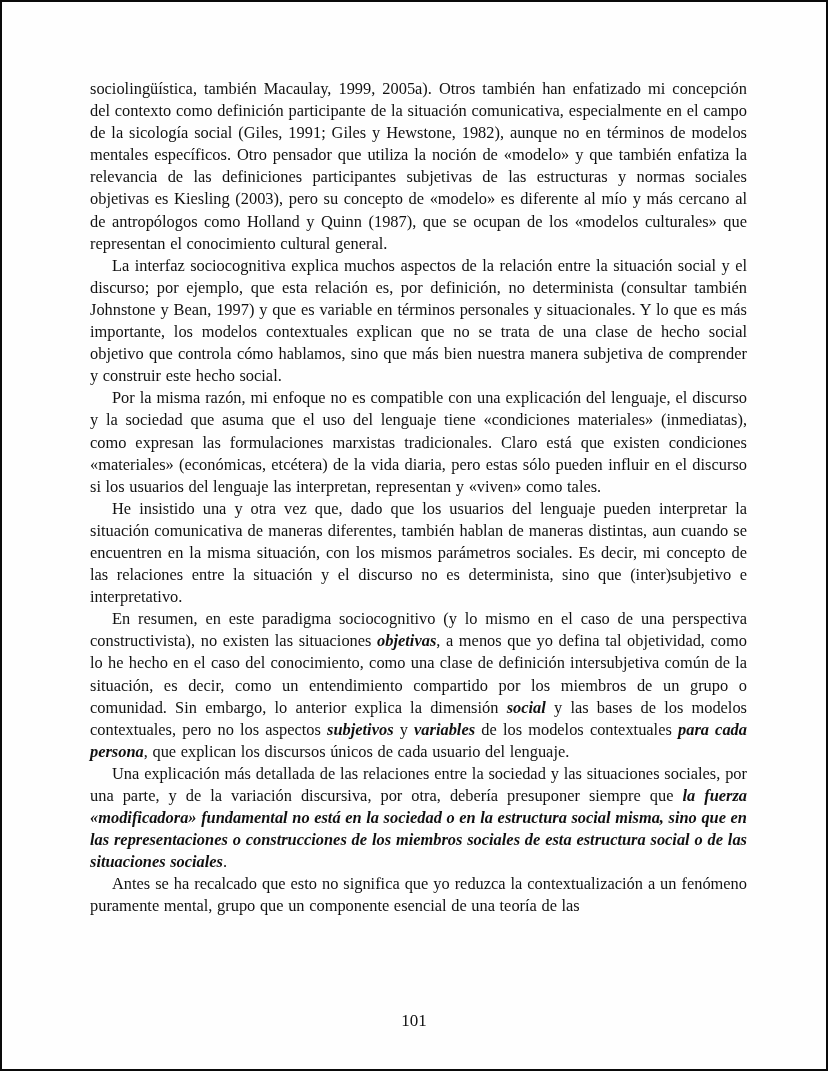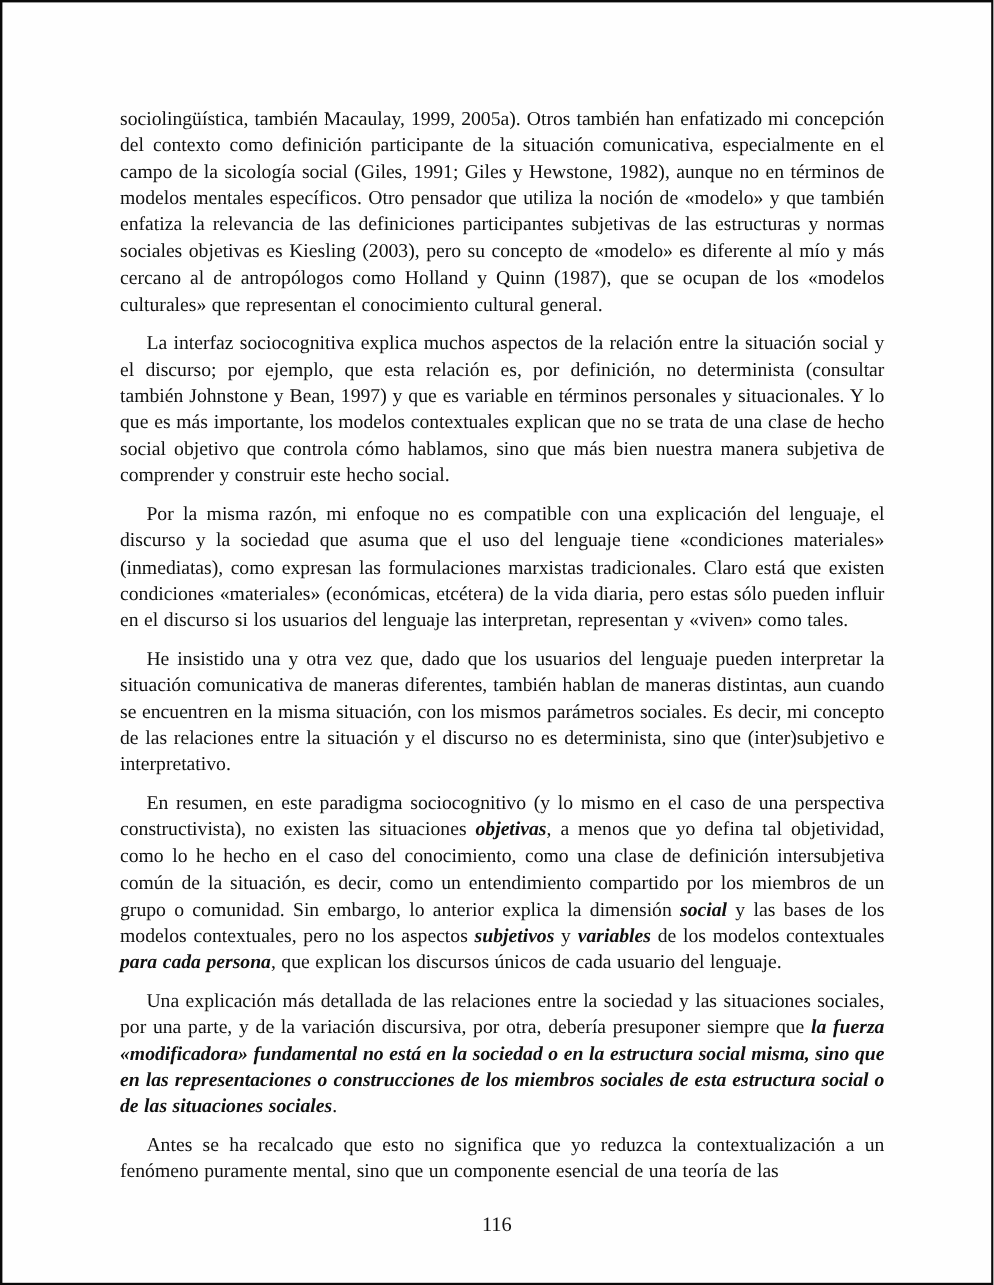--- a/index.html
+++ b/index.html
@@ -18,21 +18,21 @@
     color: #111111;
     overflow: hidden;
   }
   .text-block {
     position: absolute;
     top: 76px;
     left: 88px;
     width: 657px;
   }
   .text-block p.para {
-    margin: 10px;
+    margin: 0;
     padding: 0;
     font-size: 16.4px;
     line-height: 22.1px;
     text-align: justify;
     word-spacing: 0.5px;
   }
   .text-block p.para.indent {
     text-indent: 22px;
   }
   .text-block p.para em {
@@ -53,16 +53,16 @@
 <body>
 
 <div class="page">
   <div class="text-block">
       <p class="para"><span>sociolingüística, también Macaulay, 1999, 2005a). Otros también han enfatizado mi concepción del contexto como definición participante de la situación comunicativa, especialmente en el campo de la sicología social (Giles, 1991; Giles y Hewstone, 1982), aunque no en términos de modelos mentales específicos. Otro pensador que utiliza la noción de «modelo» y que también enfatiza la relevancia de las definiciones participantes subjetivas de las estructuras y normas sociales objetivas es Kiesling (2003), pero su concepto de «modelo» es diferente al mío y más cercano al de antropólogos como Holland y Quinn (1987), que se ocupan de los «modelos culturales» que representan el conocimiento cultural general.</span></p>
       <p class="para indent"><span>La interfaz sociocognitiva explica muchos aspectos de la relación entre la situación social y el discurso; por ejemplo, que esta relación es, por definición, no determinista (consultar también Johnstone y Bean, 1997) y que es variable en términos personales y situacionales. Y lo que es más importante, los modelos contextuales explican que no se trata de una clase de hecho social objetivo que controla cómo hablamos, sino que más bien nuestra manera subjetiva de comprender y construir este hecho social.</span></p>
       <p class="para indent"><span>Por la misma razón, mi enfoque no es compatible con una explicación del lenguaje, el discurso y la sociedad que asuma que el uso del lenguaje tiene «condiciones materiales» (inmediatas), como expresan las formulaciones marxistas tradicionales. Claro está que existen condiciones «materiales» (económicas, etcétera) de la vida diaria, pero estas sólo pueden influir en el discurso si los usuarios del lenguaje las interpretan, representan y «viven» como tales.</span></p>
       <p class="para indent"><span>He insistido una y otra vez que, dado que los usuarios del lenguaje pueden interpretar la situación comunicativa de maneras diferentes, también hablan de maneras distintas, aun cuando se encuentren en la misma situación, con los mismos parámetros sociales. Es decir, mi concepto de las relaciones entre la situación y el discurso no es determinista, sino que (inter)subjetivo e interpretativo.</span></p>
       <p class="para indent"><span>En resumen, en este paradigma sociocognitivo (y lo mismo en el caso de una perspectiva constructivista), no existen las situaciones </span><em>objetivas</em><span>, a menos que yo defina tal objetividad, como lo he hecho en el caso del conocimiento, como una clase de definición intersubjetiva común de la situación, es decir, como un entendimiento compartido por los miembros de un grupo o comunidad. Sin embargo, lo anterior explica la dimensión </span><em>social</em><span> y las bases de los modelos contextuales, pero no los aspectos </span><em>subjetivos</em><span> y </span><em>variables</em><span> de los modelos contextuales </span><em>para cada persona</em><span>, que explican los discursos únicos de cada usuario del lenguaje.</span></p>
       <p class="para indent"><span>Una explicación más detallada de las relaciones entre la sociedad y las situaciones sociales, por una parte, y de la variación discursiva, por otra, debería presuponer siempre que </span><em>la fuerza «modificadora» fundamental no está en la sociedad o en la estructura social misma, sino que en las representaciones o construcciones de los miembros sociales de esta estructura social o de las situaciones sociales</em><span>.</span></p>
-      <p class="para indent"><span>Antes se ha recalcado que esto no significa que yo reduzca la contextualización a un fenómeno puramente mental, sino que un componente esencial de una teoría de las</span></p>
+      <p class="para indent"><span>Antes se ha recalcado que esto no significa que yo reduzca la contextualización a un fenómeno puramente mental, grupo que un componente esencial de una teoría de las</span></p>
     </div>
-  <div class="page-number">116</div>
+  <div class="page-number">101</div>
 </div>
 
 </body></html>

